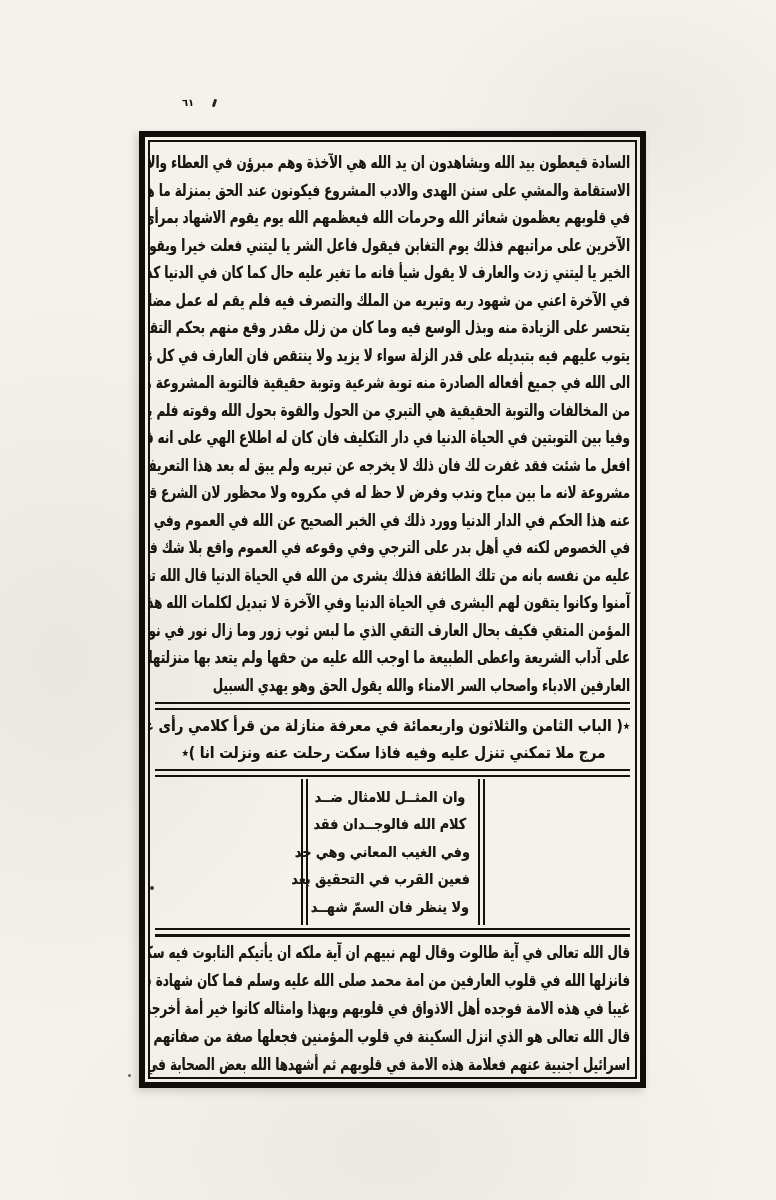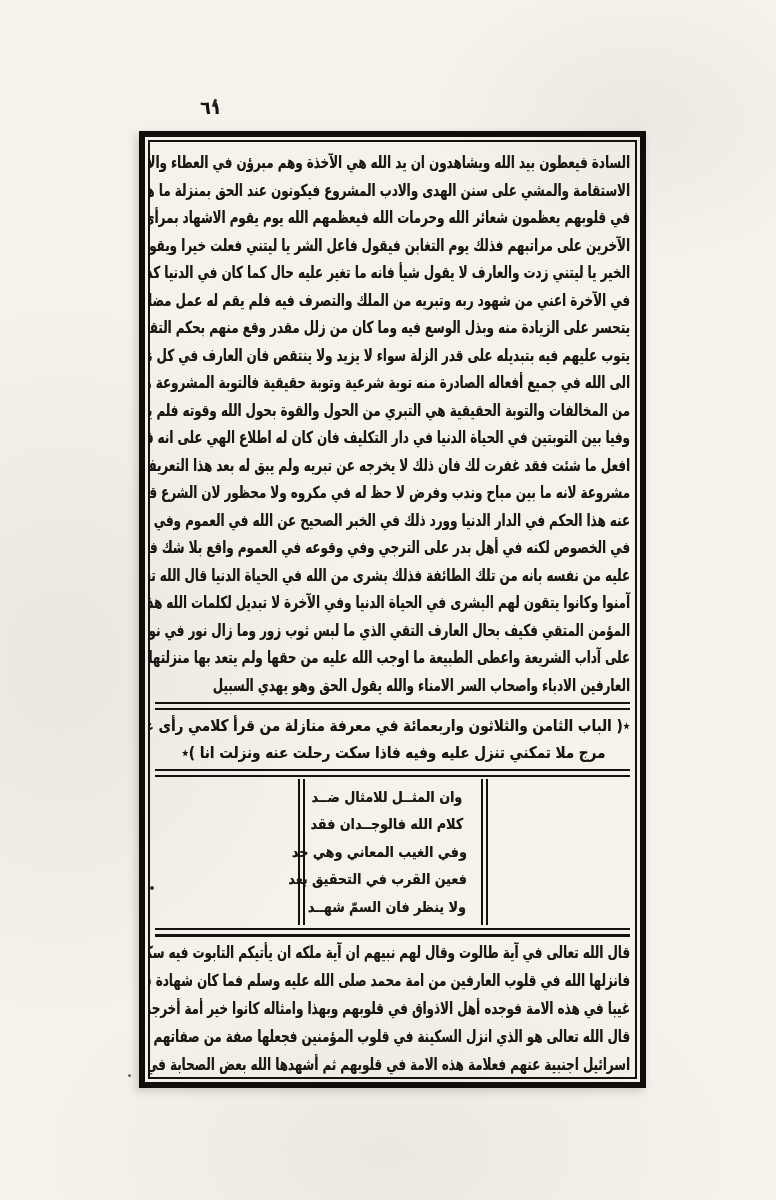--- a/index.html
+++ b/index.html
@@ -11,22 +11,22 @@
   .page{
     position:relative;width:776px;height:1200px;
     background:
       radial-gradient(ellipse 320px 220px at 82% 10%, rgba(70,60,40,0.05), transparent 65%),
       radial-gradient(ellipse 420px 520px at 8% 55%, rgba(60,55,45,0.06), transparent 70%),
       radial-gradient(ellipse 500px 300px at 50% 96%, rgba(60,55,45,0.05), transparent 70%),
       #f4f2eb;
     color:#1a1712;
   }
   .page-number{
-    position:absolute;left:200px;top:97px;
-    font-size:18px;font-weight:bold;color:#141210;
+    position:absolute;left:182px;top:97px;
+    font-size:10px;font-weight:bold;color:#141210;
     letter-spacing:1px;
   }
   .pn-smudge{
     position:absolute;left:213px;top:99px;width:3px;height:8px;
     background:#2a2620;transform:rotate(18deg);border-radius:1px;
   }
   .frame{
     position:absolute;left:139px;top:131px;width:507px;height:957px;
     border:6px solid #100e0b;box-sizing:border-box;
     box-shadow:-3px 3px 8px rgba(40,35,25,0.18);
@@ -55,21 +55,21 @@
     font-size:16px;font-weight:bold;line-height:27px;height:27px;
     text-align:center;white-space:nowrap;direction:rtl;
     color:#181510;text-shadow:0.3px 0.3px 0.6px rgba(25,18,8,0.5);
   }
   .poem{
     display:flex;flex-direction:row;justify-content:center;
     gap:10px;margin:2px 0 0 0;direction:rtl;
   }
   .poem-col{
     border-right:7px double #14110d;border-left:7px double #14110d;
-    padding:5px 14px 4px 2px;box-sizing:content-box;
+    padding:5px 8px 4px 2px;box-sizing:content-box;
   }
   .poem-col.first{width:158px;}
   .poem-col.second{width:160px;}
   .pline{
     width:118%;transform:scaleX(0.847);transform-origin:top right;
     font-size:15px;font-weight:bold;line-height:27.4px;height:27.4px;
     text-align:center;white-space:nowrap;direction:rtl;
     color:#1b1813;text-shadow:0.3px 0.3px 0.6px rgba(25,18,8,0.55);
   }
   .bottom-block{margin-top:2px;}

